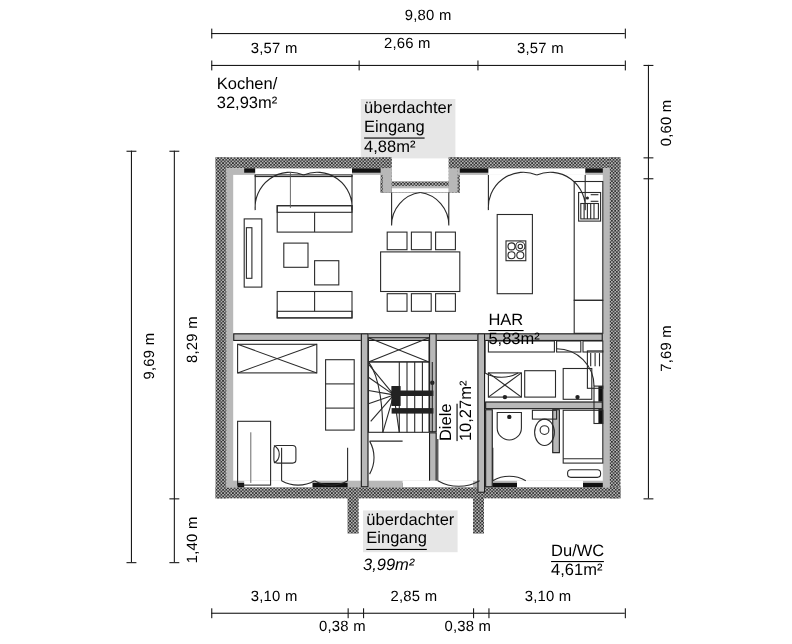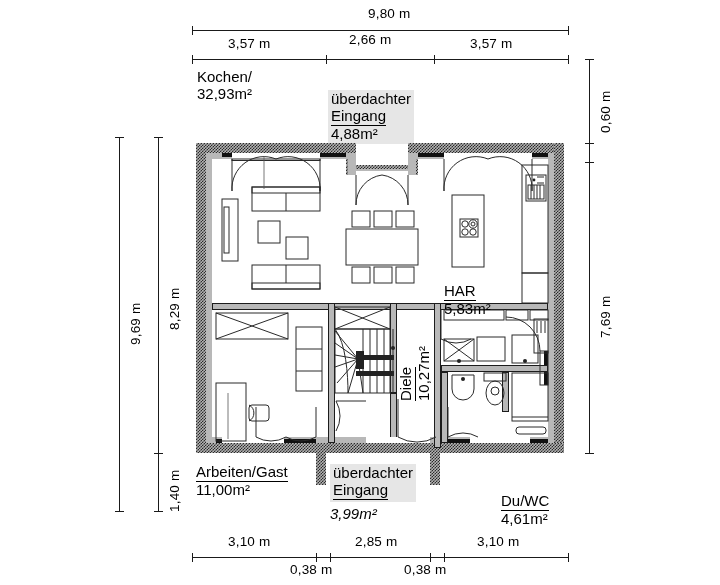--- a/index.html
+++ b/index.html
@@ -130,24 +130,20 @@
     <div>Kochen/</div>
     <div>32,93m²</div>
   </div>
 
   <div class="label shaded" style="left:328px;top:90px;">
     <div>überdachter</div>
     <div><span class="u">Eingang</span></div>
     <div>4,88m²</div>
   </div>
 
-  <div class="label" style="left:196px;top:464px;">
-    <div><span class="u">Arbeiten/Gast</span></div>
-    <div>11,00m²</div>
-  </div>
 
   <div class="label shaded" style="left:330px;top:464px;">
     <div>überdachter</div>
     <div><span class="u">Eingang</span></div>
   </div>
   <div class="label" style="left:330px;top:506px;font-style:italic;">
     <div>3,99m²</div>
   </div>
 
   <div class="label" style="left:501px;top:464px;margin-top:29px;">

